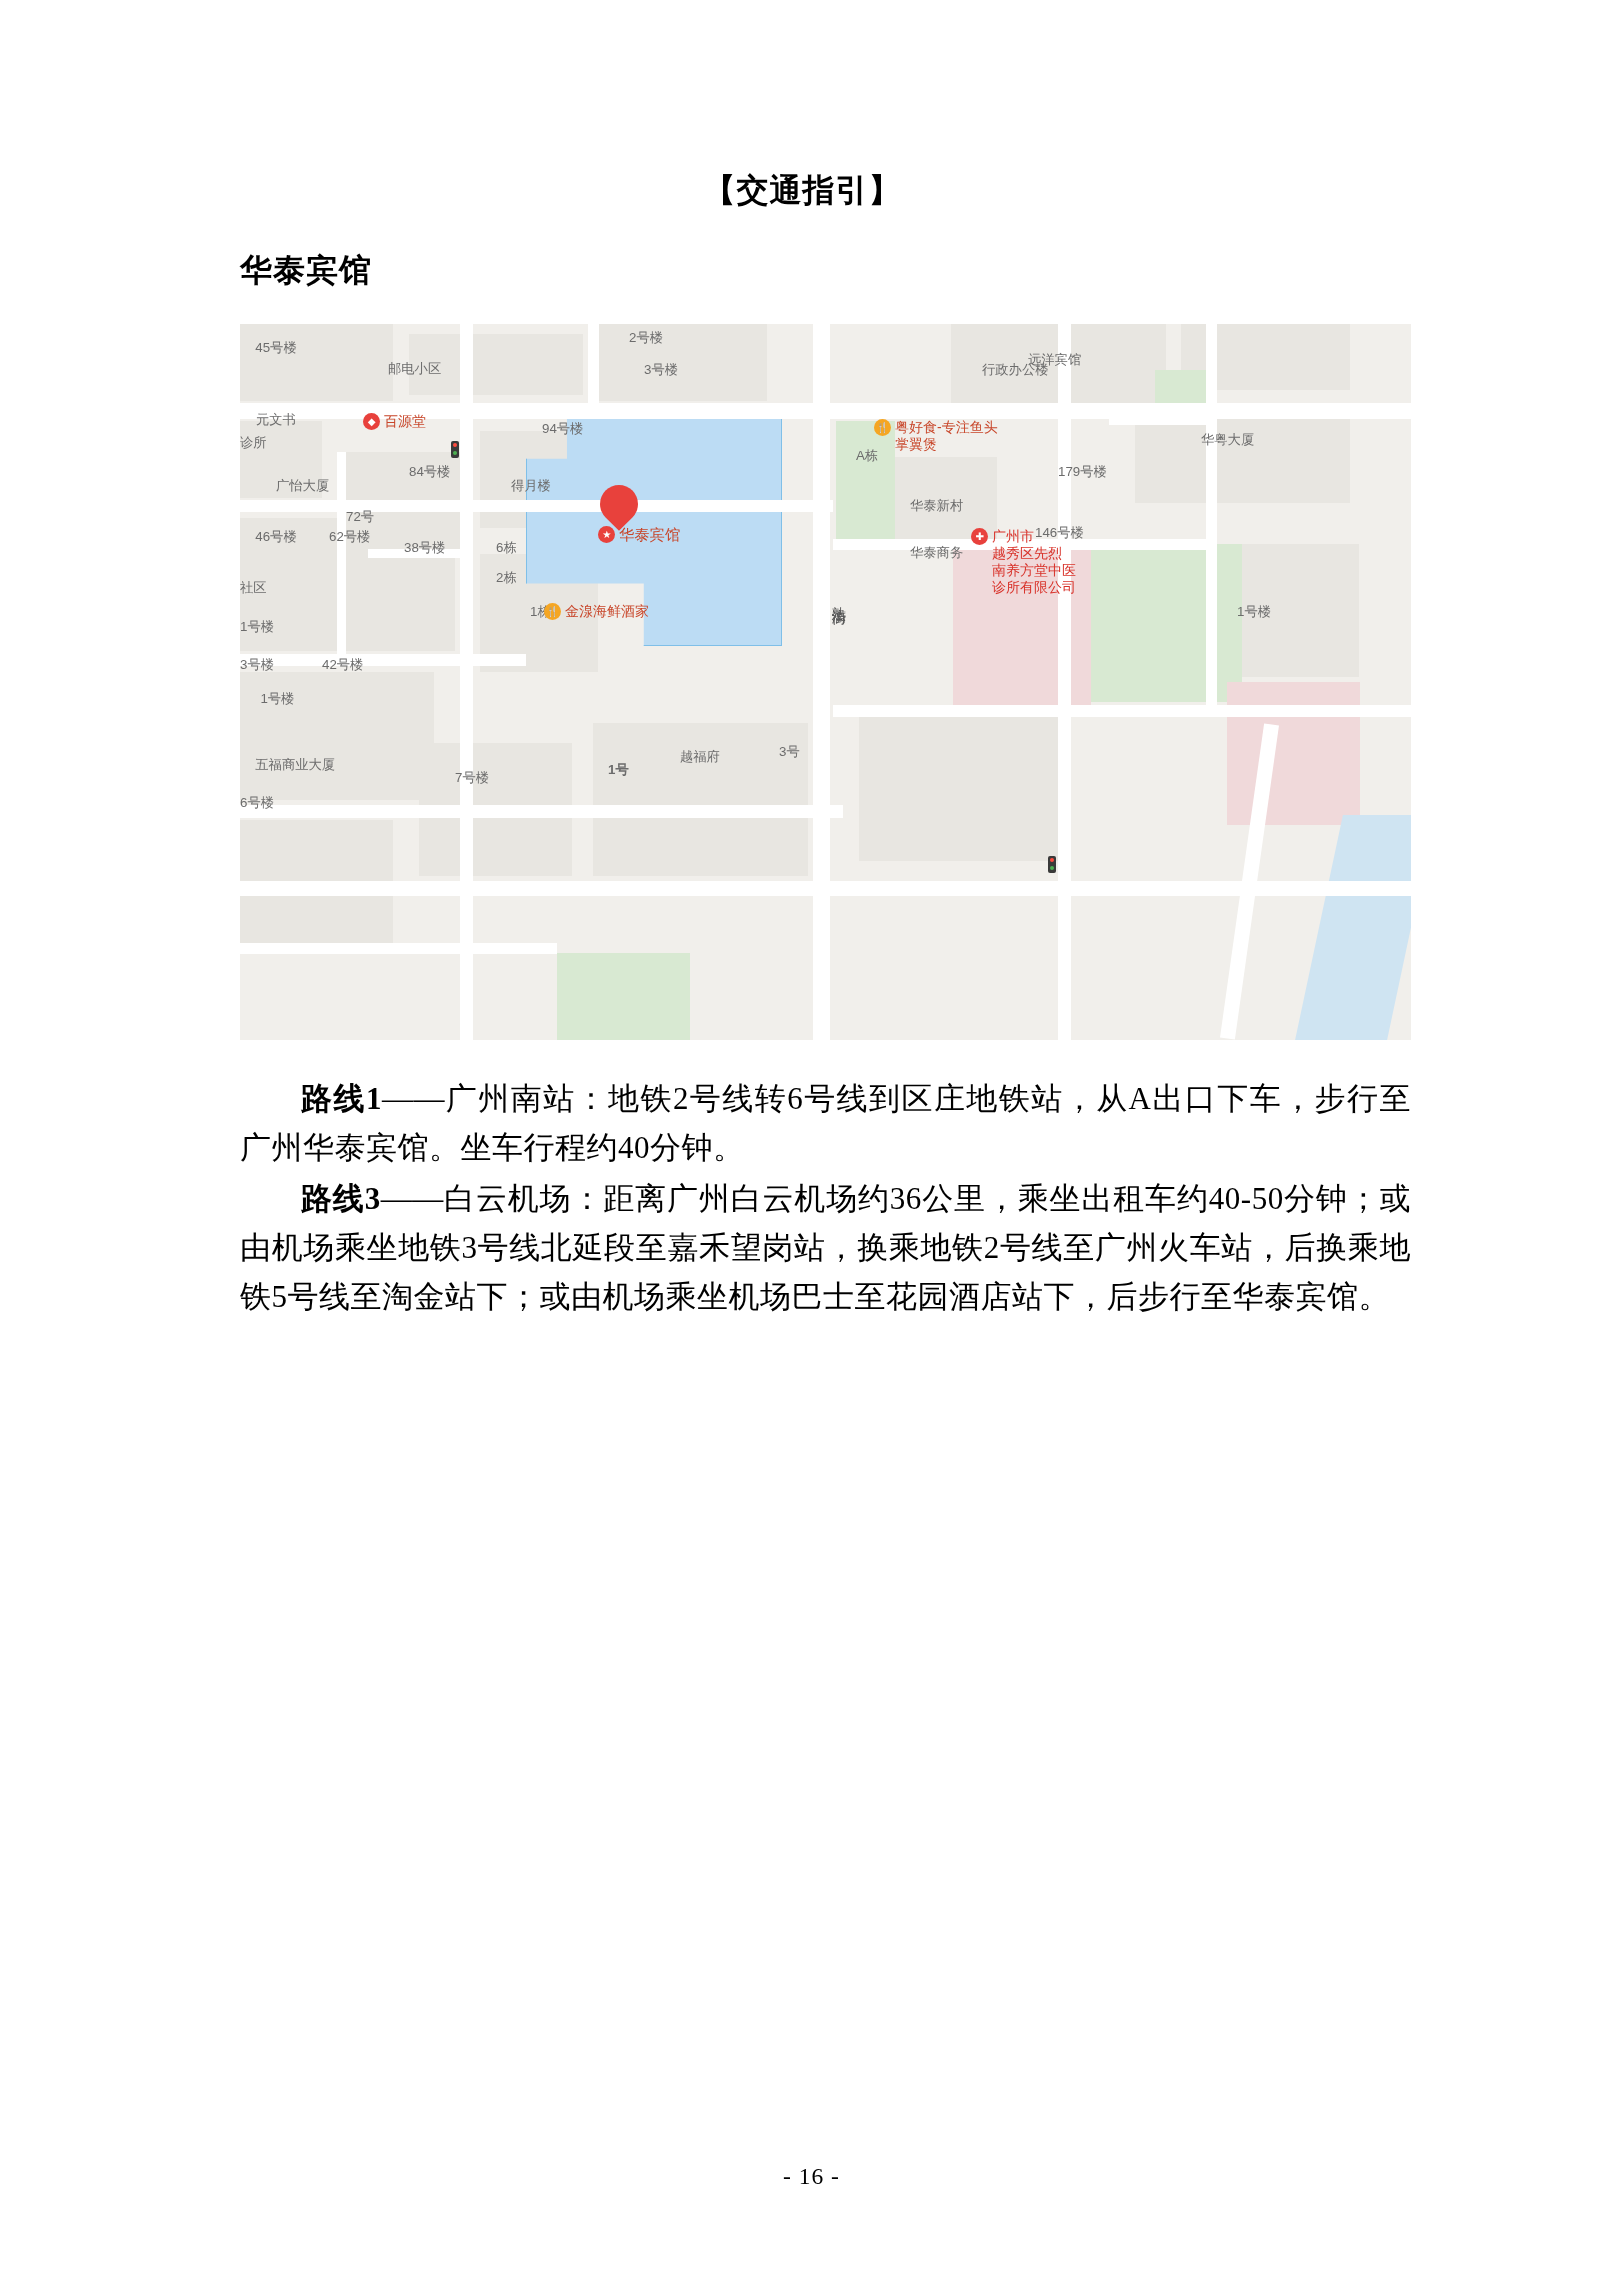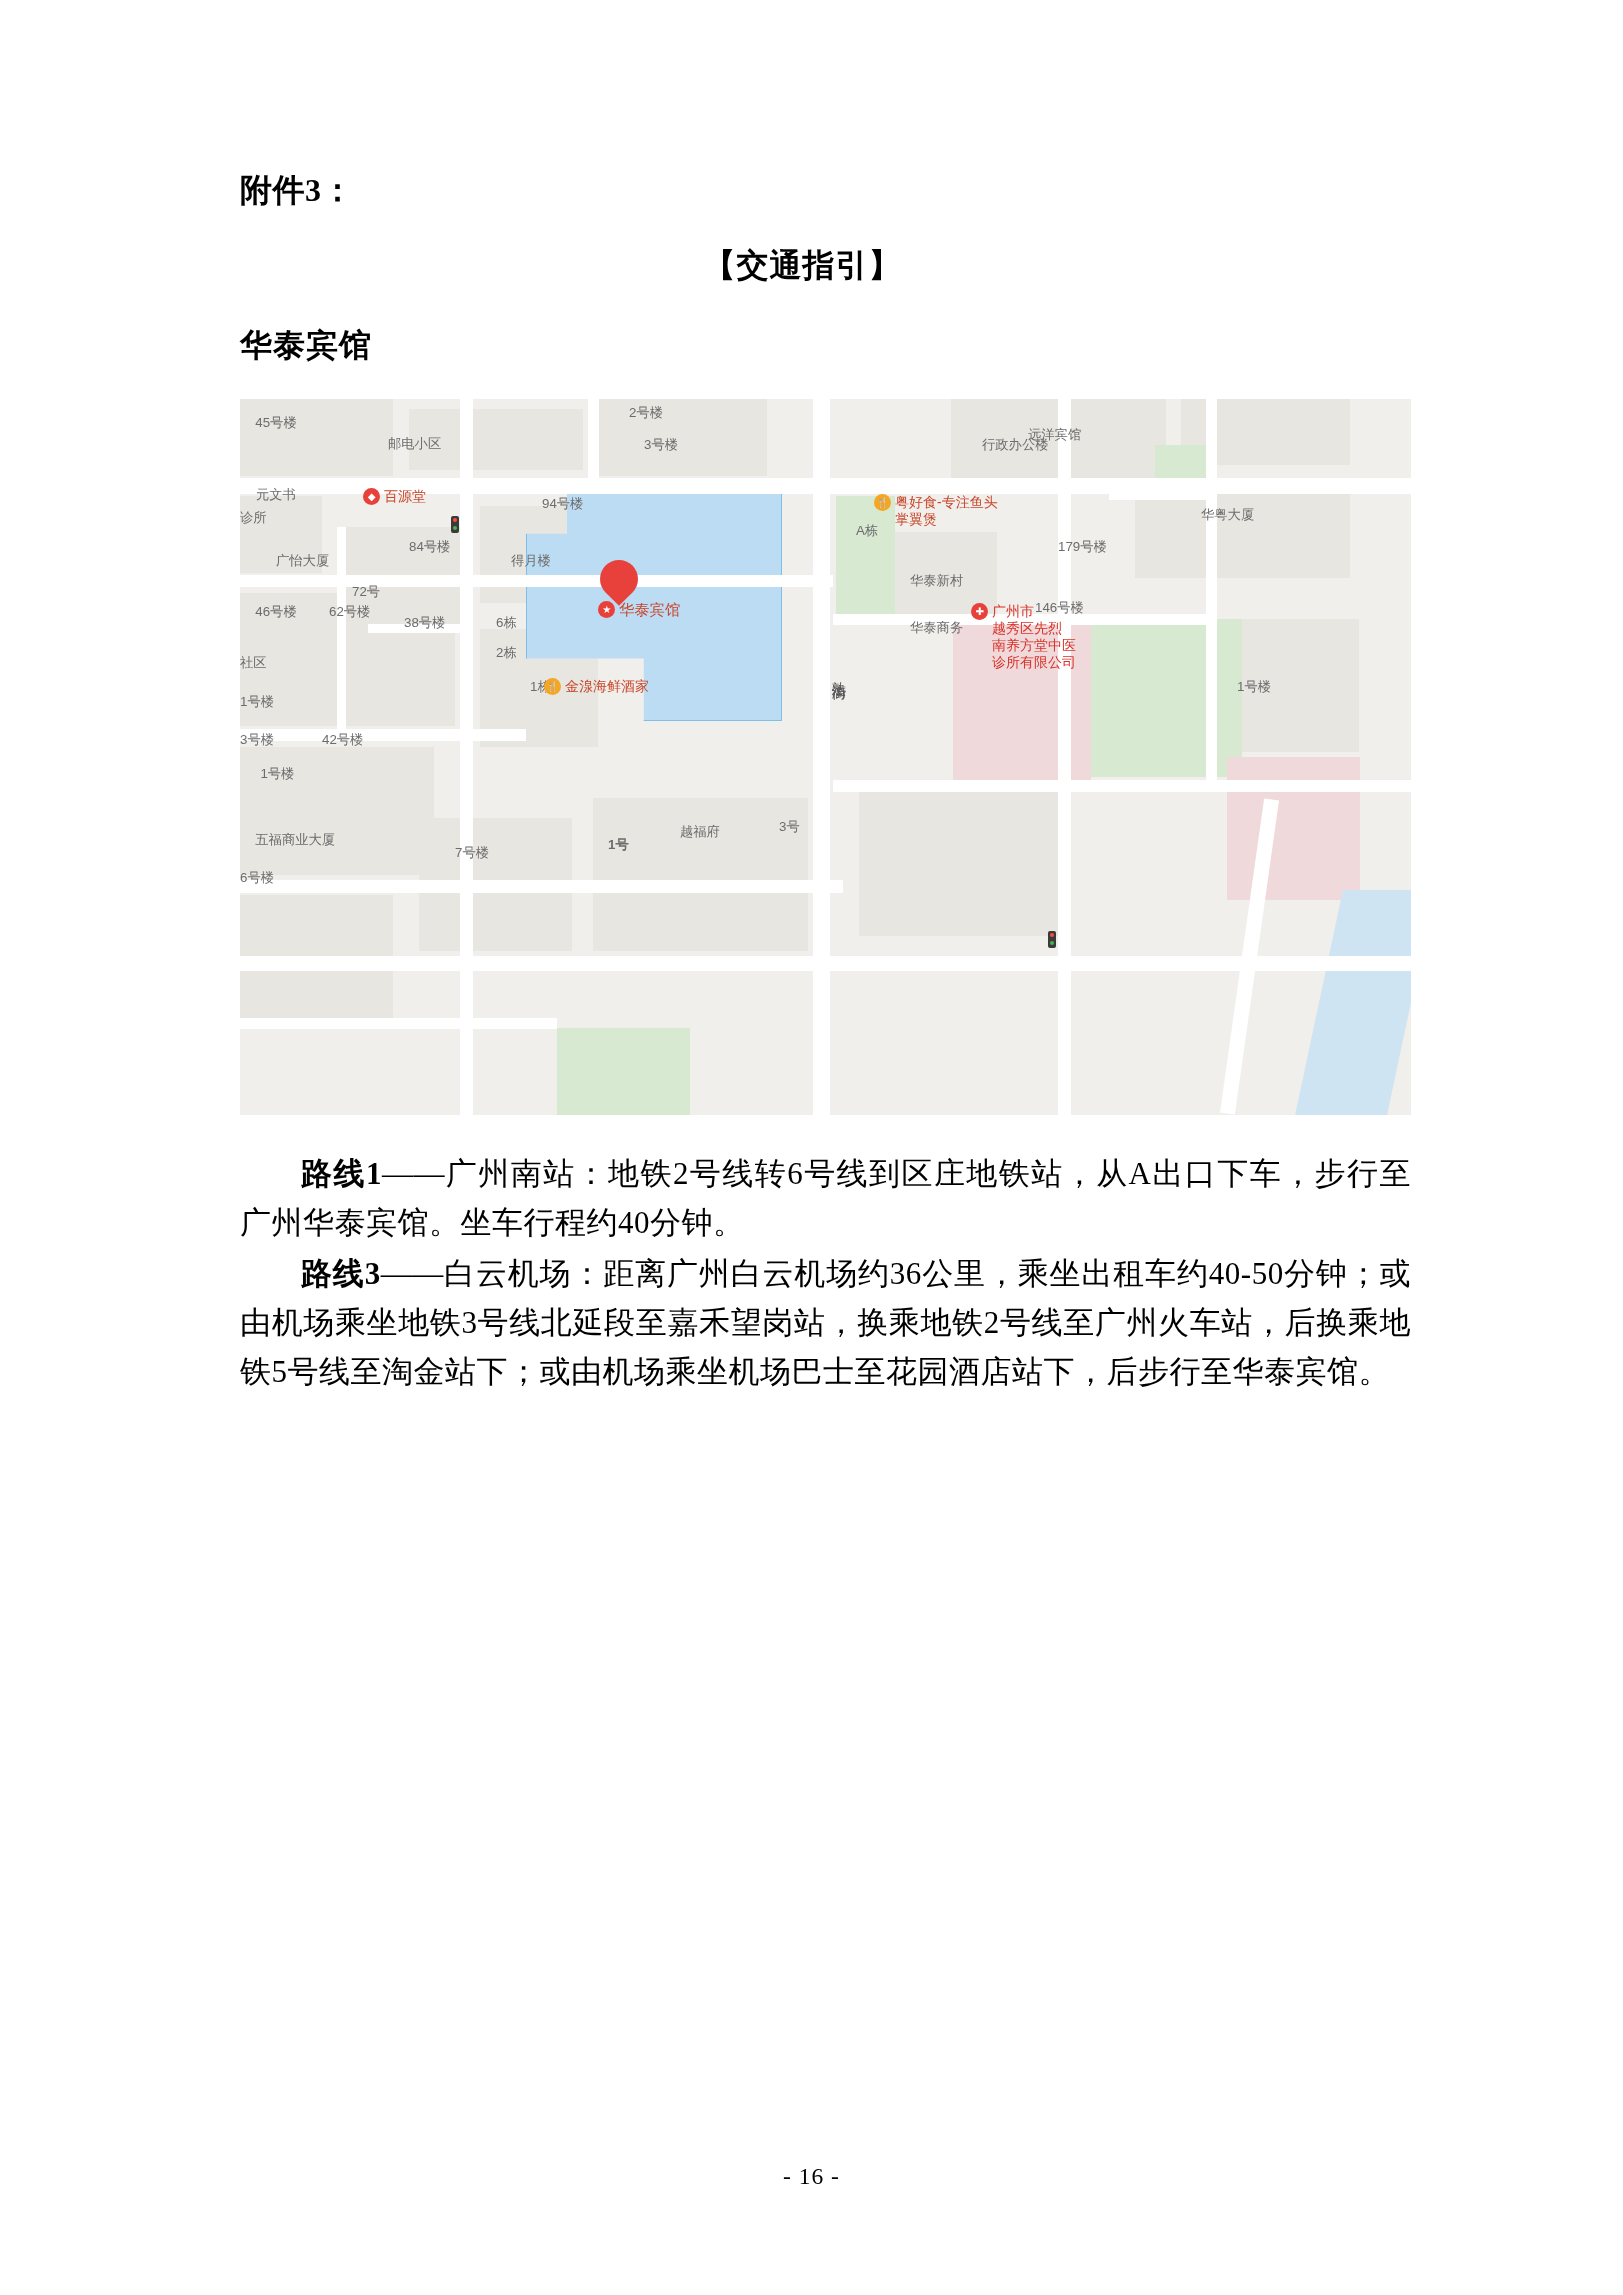--- a/index.html
+++ b/index.html
@@ -175,21 +175,20 @@
     font-size: 23.5px;
     letter-spacing: 1px;
   }
 </style>
 </head>
 <body>
 
 <div class="page">
   <div class="content">
 
-    <div class="attach-label">附件3：</div>
 
     <div class="doc-title">【交通指引】</div>
 
     <div class="hotel-name">华泰宾馆</div>
 
 
     <div class="map">
 
       <div class="mp blk" style="left:0;top:0;width:1171px;height:716px;background:#f1efeb;"></div>
 
@@ -254,21 +253,21 @@
       <div class="mlabel" style="left:742px;top:37px;">行政办公楼</div>
       <div class="mlabel" style="left:16px;top:87px;">元文书</div>
       <div class="mlabel" style="left:0px;top:110px;">诊所</div>
       <div class="mlabel" style="left:302px;top:96px;">94号楼</div>
       <div class="mlabel" style="left:961px;top:107px;">华粤大厦</div>
       <div class="mlabel" style="left:36px;top:153px;">广怡大厦</div>
       <div class="mlabel" style="left:169px;top:139px;">84号楼</div>
       <div class="mlabel" style="left:271px;top:153px;">得月楼</div>
       <div class="mlabel" style="left:616px;top:123px;">A栋</div>
       <div class="mlabel" style="left:818px;top:139px;">179号楼</div>
-      <div class="mlabel" style="left:112px;top:184px;">72号</div>
+      <div class="mlabel" style="left:106px;top:184px;">72号</div>
       <div class="mlabel" style="left:15.3px;top:204px;">46号楼</div>
       <div class="mlabel" style="left:89px;top:204px;">62号楼</div>
       <div class="mlabel" style="left:164px;top:215px;">38号楼</div>
       <div class="mlabel" style="left:256px;top:215px;">6栋</div>
       <div class="mlabel" style="left:670px;top:173px;">华泰新村</div>
       <div class="mlabel" style="left:795px;top:200px;">146号楼</div>
       <div class="mlabel" style="left:256px;top:245px;">2栋</div>
       <div class="mlabel" style="left:0px;top:255px;">社区</div>
       <div class="mlabel" style="left:670px;top:220px;">华泰商务</div>
       <div class="mlabel" style="left:290px;top:279px;">1栋</div>

